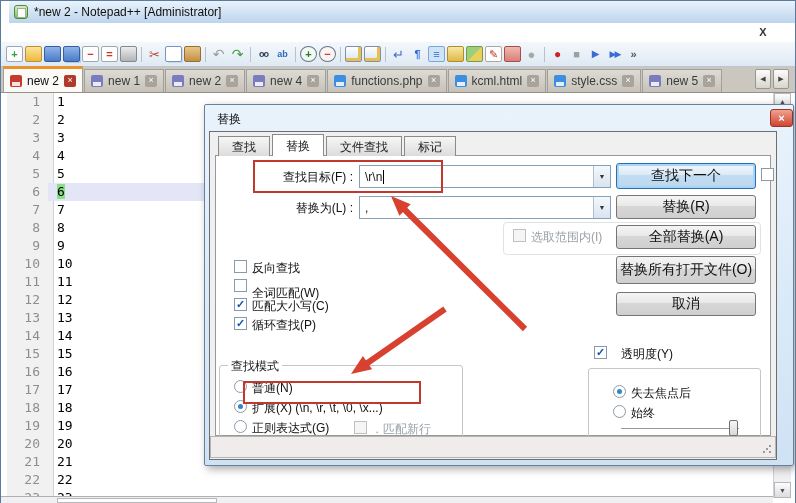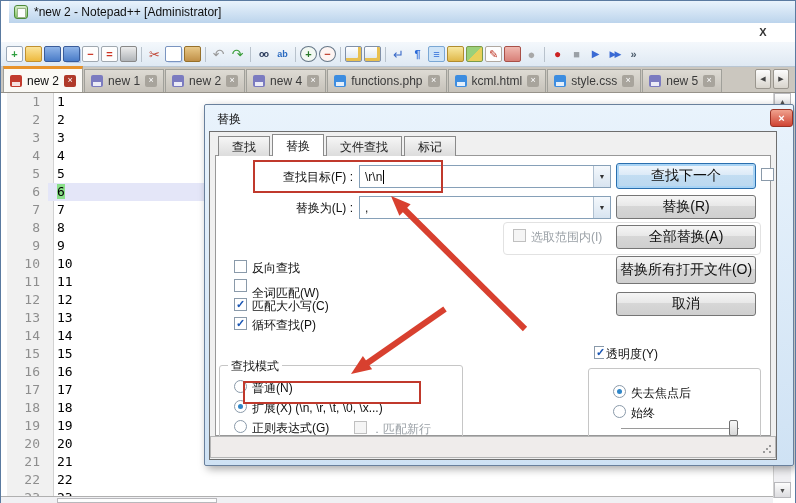--- a/index.html
+++ b/index.html
@@ -487,21 +487,21 @@
 
     <div class="grpbox" style="left:383px;top:248px;width:173px;height:76px;">
       <span class="rb" style="left:24px;top:16px;" data-state="selected"></span>
       <span class="dlg-label" style="left:42px;top:16px;">失去焦点后</span>
       <span class="rb" style="left:24px;top:36px;"></span>
       <span class="dlg-label" style="left:42px;top:36px;">始终</span>
       <span class="slider-track"></span>
       <span class="slider-thumb" style="left:140px;top:51px"></span>
     </div>
     <span class="cb" style="left:389px;top:241px;background:#fff;" data-state="checked"></span>
-    <span class="dlg-label" style="left:399px;top:241px;background:#fff;padding:0 2px;">透明度(Y)</span>
+    <span class="dlg-label" style="left:414px;top:241px;background:#fff;padding:0 2px;">透明度(Y)</span>
 
     <div class="dlg-bottom">
       <span class="grip"></span>
     </div>
 
     <div class="redbox" style="left:48px;top:55px;width:190px;height:33px;"></div>
     <div class="redbox" style="left:38px;top:276px;width:178px;height:23px;"></div>
   </div>
 
   <svg class="anno" width="796" height="503" viewBox="0 0 796 503">

